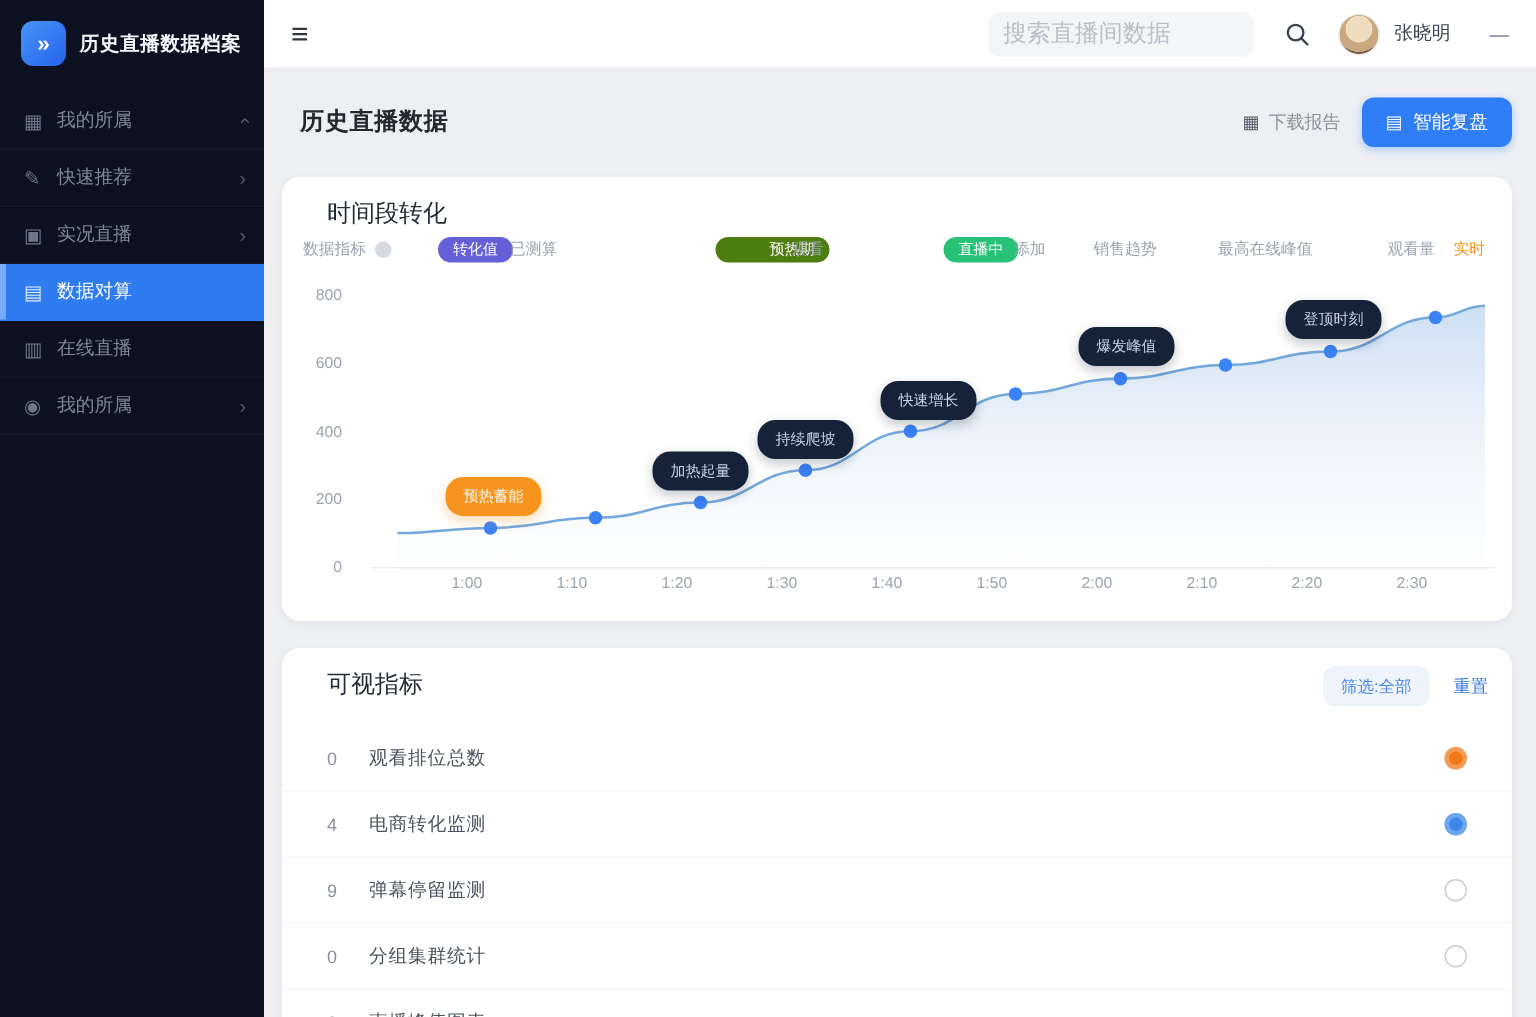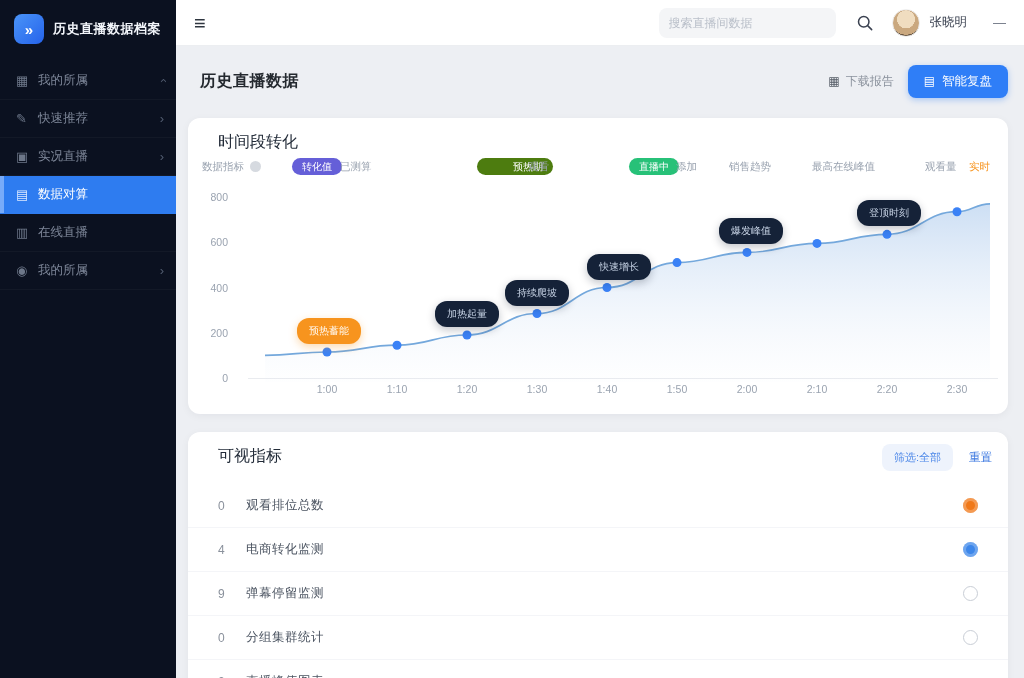--- a/index.html
+++ b/index.html
@@ -25,21 +25,21 @@
   .nav-item.active .nav-icon { color:#dce9ff; }
   .nav-item.active::before { content:""; position:absolute; left:0; top:0; bottom:0; width:4px; background:#78abf9; }
 
   
   .main { position:absolute; left:176px; top:0; width:848px; height:678px; }
   .topbar { position:relative; height:46px; background:#ffffff; border-bottom:1px solid #eceef1;
     display:flex; align-items:center; }
   .hamburger { margin-left:18px; font-size:20px; color:#2f3640; cursor:pointer; line-height:1; }
   .tb-spacer { flex:1; }
   .search-box { width:177px; height:30px; background:#f4f5f7; border-radius:8px; display:flex; align-items:center; padding:0 10px; }
-  .search-box input { border:none; outline:none; background:transparent; width:100%; font-size:12px; color:#3a4150;
+  .search-box input { border:none; outline:none; background:transparent; width:100%; font-size:16px; color:#3a4150;
     font-family:"Liberation Sans","DejaVu Sans",sans-serif; }
   .search-box input::placeholder { color:#b9bfc9; }
   .tb-search-icon { margin-left:20px; width:18px; height:18px; cursor:pointer; }
   .avatar { margin-left:18px; width:28px; height:28px; border-radius:50%;
     background:radial-gradient(circle at 50% 36%, #f0ddc0 0 42%, #caa87f 43% 72%, #6b5742 73%); border:1px solid #eee; }
   .username { margin-left:10px; font-size:12.5px; color:#3a4150; }
   .tb-dash { margin-left:26px; margin-right:18px; color:#6b7280; font-size:13px; cursor:pointer; }
 
   
   .content { position:relative; width:848px; height:632px; background:#edeff3; overflow:hidden; }
@@ -78,21 +78,21 @@
   .legend > span:nth-child(8){ left:488px; }
   .legend > span:nth-child(9){ left:541px; }
   .legend > span:nth-child(10){ left:624px; }
   .legend > span:nth-child(11){ left:737px; }
   .legend > span:nth-child(12){ left:781px; }
 
   
   #plot { position:absolute; left:62px; top:72px; }
   .axis-base { position:absolute; left:60px; top:260px; width:750px; border-top:1px solid #e9ebef; }
   .ytick { position:absolute; left:0; width:40px; text-align:right; font-size:10.5px; color:#9aa3b0; }
-  .xtick { position:absolute; top:265px; width:52px; margin-left:-26px; text-align:center; font-size:10.5px; color:#9aa3b0; }
+  .xtick { position:absolute; top:265px; width:52px; margin-left:-26px; text-align:left; font-size:10.5px; color:#9aa3b0; }
   .ann { position:absolute; transform:translateX(-50%); background:#152238; color:#c6d2e4; font-size:10px;
     padding:6px 12px; border-radius:12px; white-space:nowrap; box-shadow:0 3px 8px rgba(10,20,40,.25); }
   .ann.orange { background:#f7941e; color:#fff7ec; box-shadow:0 3px 8px rgba(247,148,30,.35); }
 
   
   .list-card { left:12px; top:386px; width:820px; height:330px; }
   .list-head-actions { position:absolute; right:16px; top:12px; display:flex; align-items:center; gap:16px; }
   .chip { background:#eef3fc; color:#4c87e8; border:none; font-size:11px; padding:6px 12px; border-radius:8px;
     cursor:pointer; font-family:inherit; }
   .link { color:#3b77e0; font-size:11.5px; cursor:pointer; text-decoration:none; }

